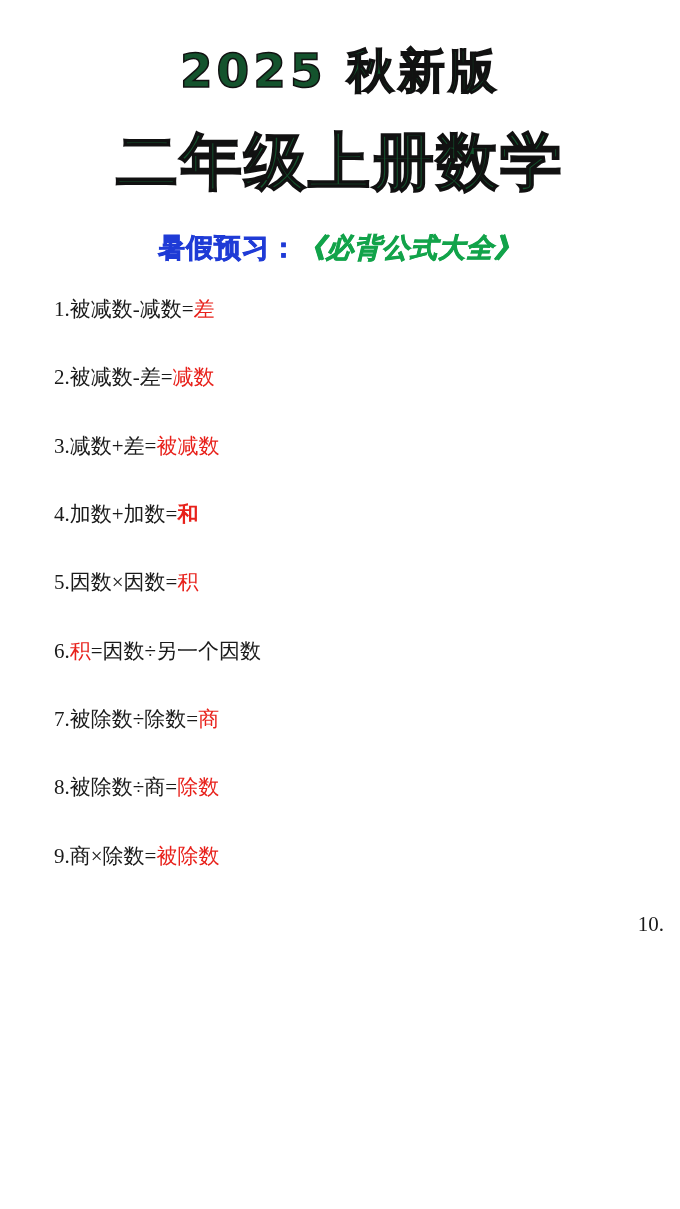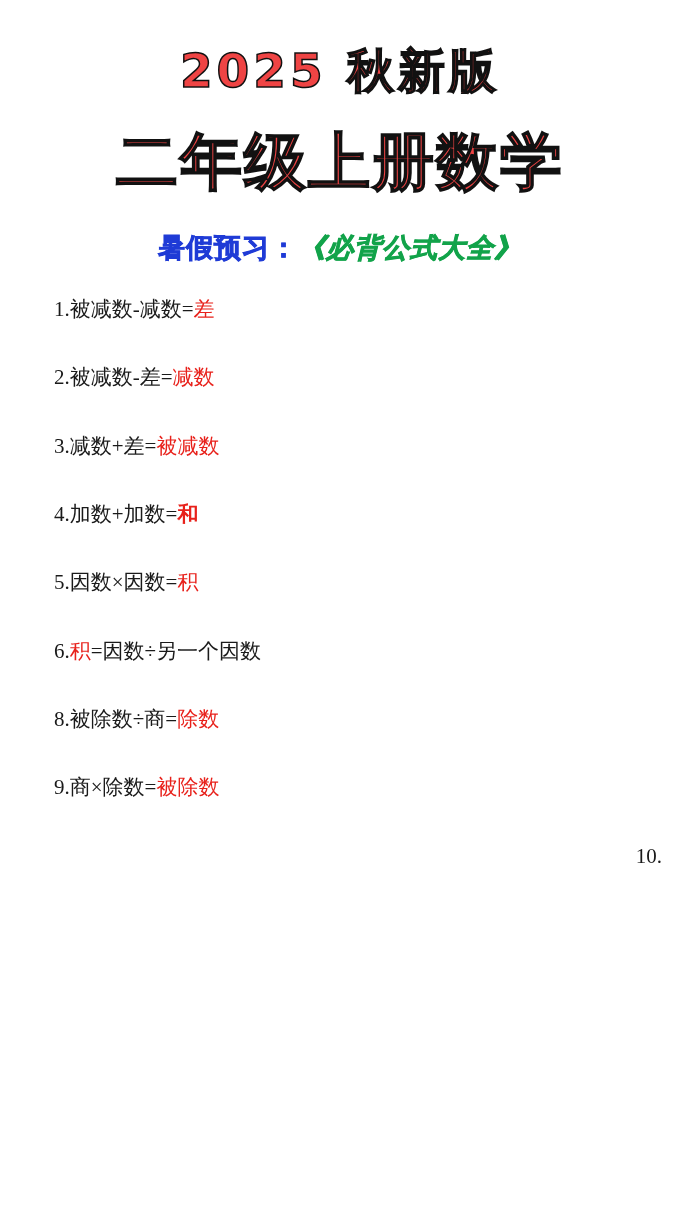--- a/index.html
+++ b/index.html
@@ -23,21 +23,21 @@
   }
   .title-block {
     text-align: center;
     padding-top: 46px;
   }
   .title-line {
     font-family: "DejaVu Sans", sans-serif;
     font-weight: bold;
     font-size: 49px;
     letter-spacing: 4px;
-    color: #ef4444;
+    color: #14532d;
     line-height: 1.05;
     -webkit-text-stroke: 1.5px #111111;
   }
   .title-line.first {
     font-size: 47px;
     margin-bottom: 34px;
   }
   .title-line.second {
     font-size: 62px;
     letter-spacing: 2px;
@@ -55,22 +55,22 @@
     color: #1f3bd6;
     text-align: right;
     -webkit-text-stroke: 0.8px #1f3bd6;
   }
   .subtitle .sub-green {
     color: #12a34a;
     font-style: italic;
     -webkit-text-stroke: 0.8px #12a34a;
   }
   .formula-list {
-    margin: 30px 18px 0 0;
-    padding: 0 0 0 54px;
+    margin: 30px 0 0 0;
+    padding: 0 16px 0 54px;
     list-style: none;
   }
   .formula-item {
     font-size: 21px;
     line-height: 1.35;
     margin-bottom: 40px;
     color: #1a1a1a;
     white-space: pre-wrap;
   }
   .formula-item .num {
@@ -105,18 +105,19 @@
     <span class="sub-blue">暑假预习：</span><span class="sub-green">《必背公式大全》</span>
   </div>
 
   <ul class="formula-list">
       <li class="formula-item"><span class="num">1.</span><span class="black">被减数-减数=</span><span class="red">差</span></li>
       <li class="formula-item"><span class="num">2.</span><span class="black">被减数-差=</span><span class="red">减数</span></li>
       <li class="formula-item"><span class="num">3.</span><span class="black">减数+差=</span><span class="red">被减数</span></li>
       <li class="formula-item"><span class="num">4.</span><span class="black">加数+加数=</span><span class="red-bold">和</span></li>
       <li class="formula-item"><span class="num">5.</span><span class="black">因数×因数=</span><span class="red">积</span></li>
       <li class="formula-item"><span class="num">6.</span><span class="red">积</span><span class="black">=因数÷另一个因数</span></li>
+      <li class="formula-item"><span class="num">7.</span><span class="black">被除数÷除数=</span><span class="red">商</span></li>
       <li class="formula-item"><span class="num">8.</span><span class="black">被除数÷商=</span><span class="red">除数</span></li>
       <li class="formula-item"><span class="num">9.</span><span class="black">商×除数=</span><span class="red">被除数</span></li>
       <li class="formula-item last"><span class="num">10.</span></li>
     </ul>
 
 </div>
 
 </body></html>

